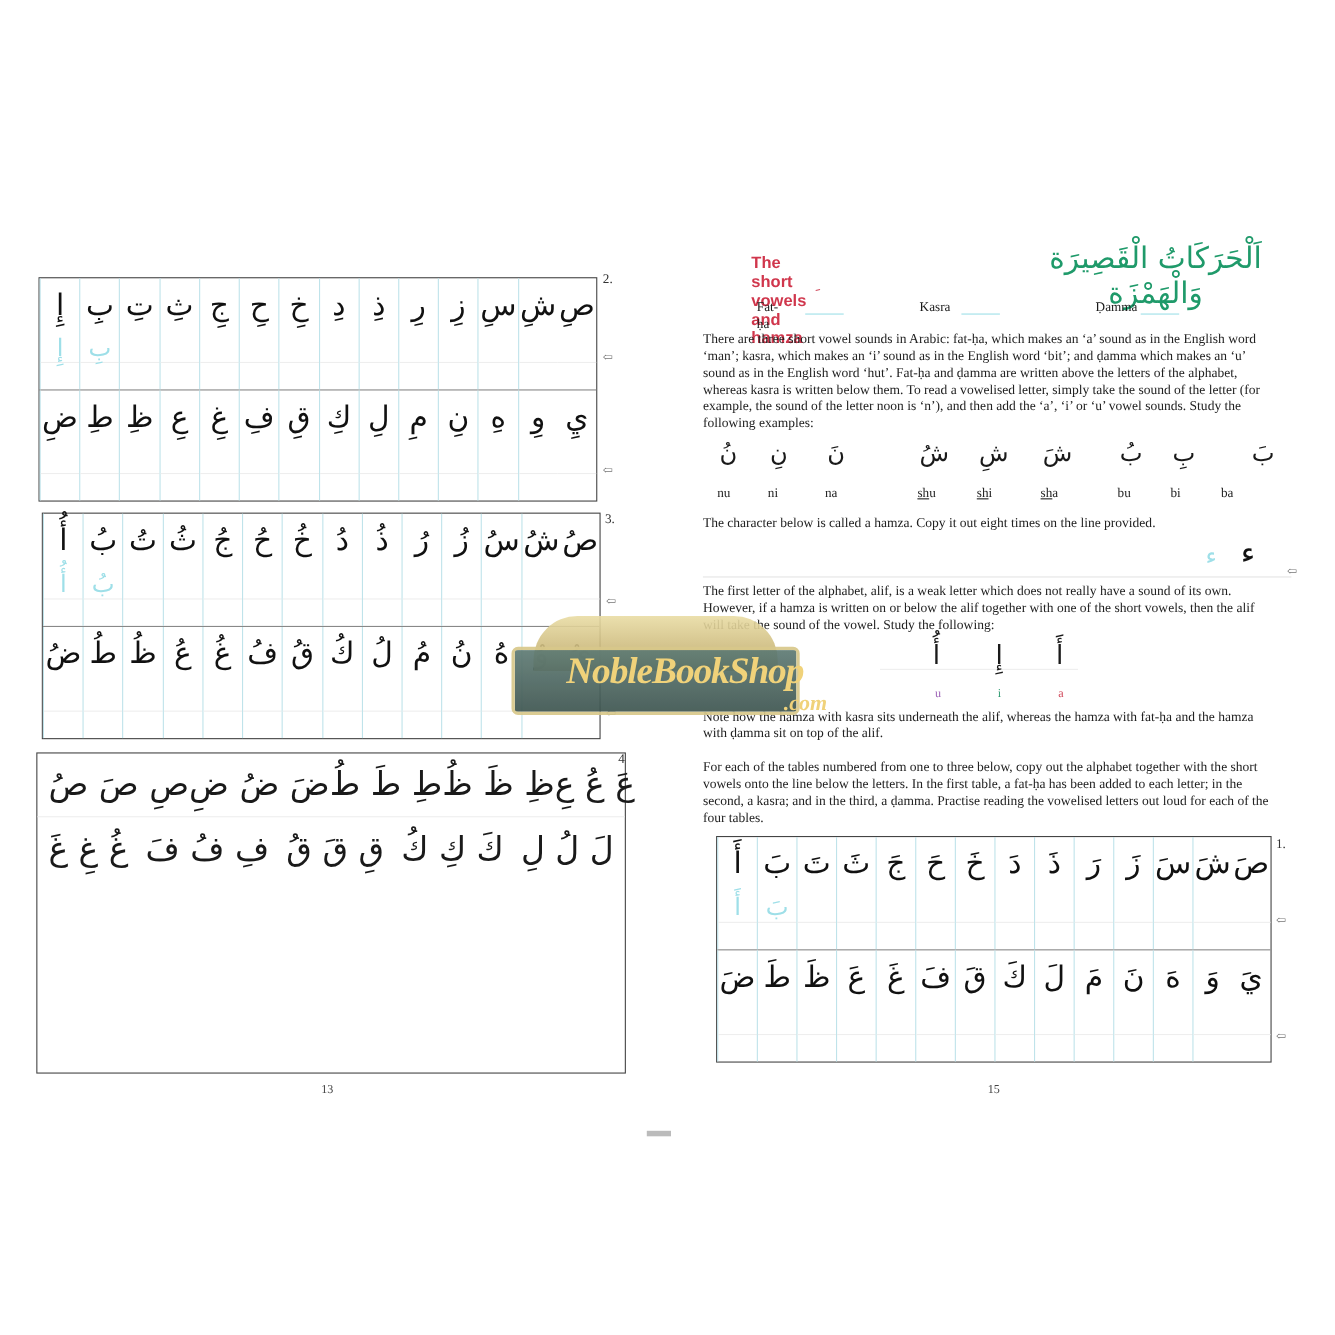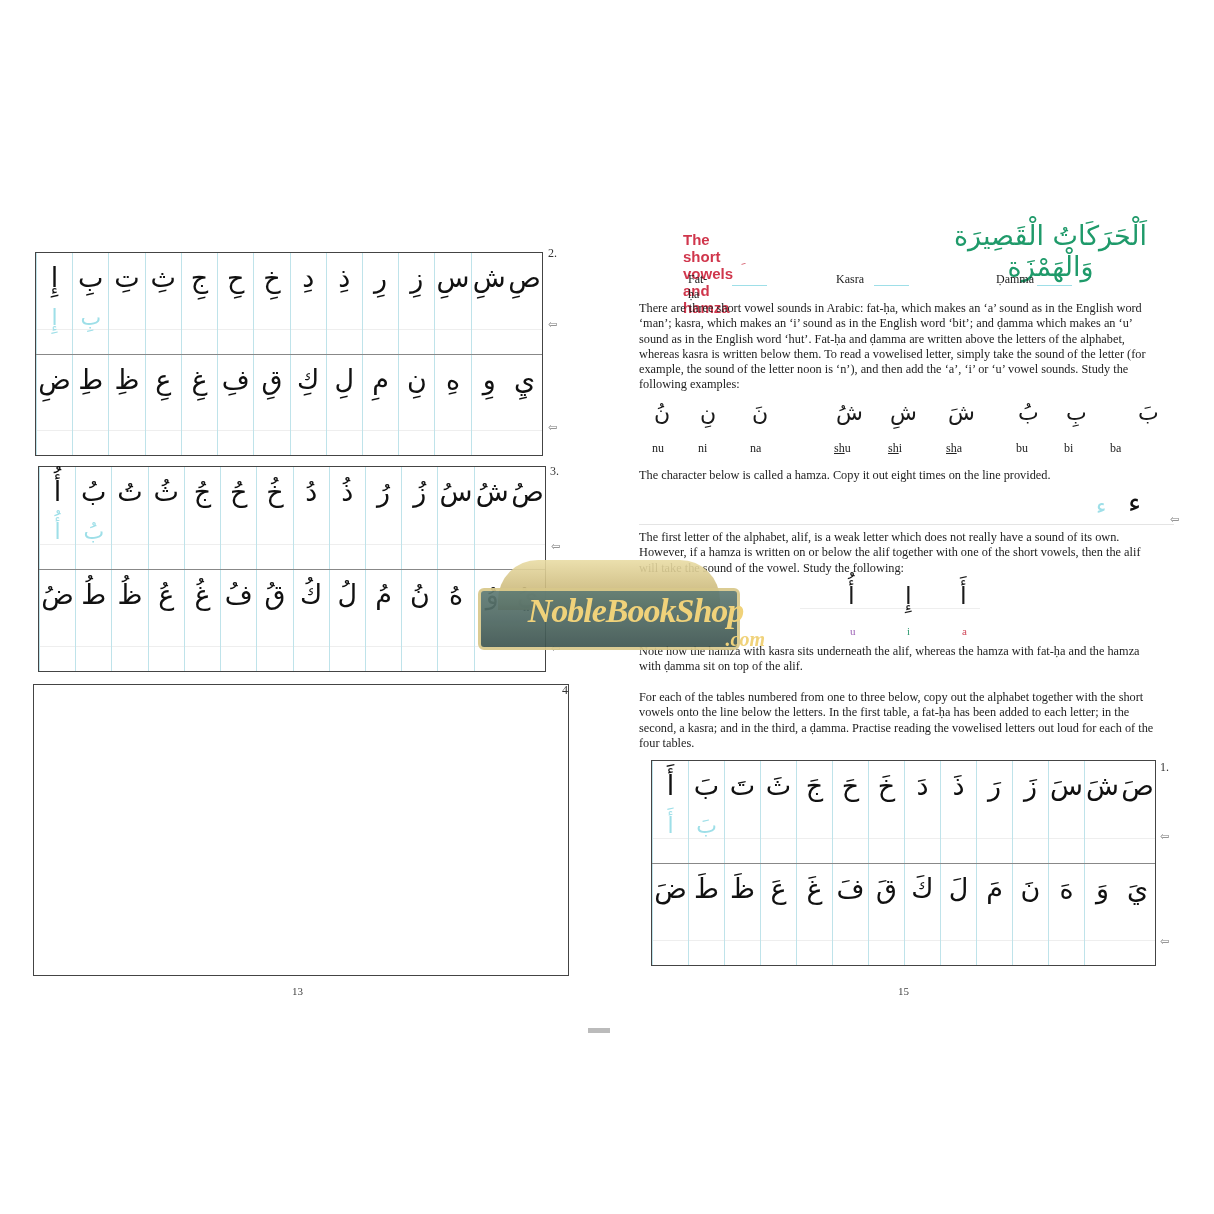--- a/index.html
+++ b/index.html
@@ -26,21 +26,21 @@
   .h-title{position:absolute;left:639px;top:231px;font-family:"Liberation Sans",sans-serif;font-weight:bold;font-size:15px;color:#d0364c;margin-left:44px;}
   .h-ar{position:absolute;left:908px;top:220px;width:285px;text-align:center;font-size:27px;color:#1f9a6a;}
   .vowel-label{position:absolute;top:272px;font-size:12px;}
   .vowel-line{position:absolute;top:285px;width:35px;border-top:1px solid #9edfe8;}
   .para{position:absolute;left:639px;width:515px;font-size:12.3px;line-height:15.3px;color:#222;}
   .ex{position:absolute;top:400px;font-size:22px;}
   .exl{position:absolute;top:441px;font-size:12px;color:#222;}
   .u{text-decoration:underline;}
   .pg{position:absolute;top:985px;font-size:11px;color:#444;}
   
-  .wm{position:absolute;left:478px;top:560px;width:315px;height:104px;}
+  .wm{position:absolute;left:465px;top:560px;width:315px;height:104px;}
   .wm .book{position:absolute;left:20px;top:0;width:222px;height:50px;border-radius:40px 40px 0 0;background:linear-gradient(#e9dca4,#b9a362);opacity:.9;}
   .wm .plate{position:absolute;left:0;top:28px;width:262px;height:62px;background:linear-gradient(#5f7b74,#3e5550);border:3px solid #d8c88a;border-radius:6px;box-sizing:border-box;opacity:.92;}
   .wm .txt{position:absolute;left:0;right:0;top:32px;text-align:center;font-family:"Liberation Serif",serif;font-style:italic;font-weight:bold;font-size:34px;color:#f0d27a;letter-spacing:-1px;}
   .wm .com{position:absolute;right:28px;top:68px;font-family:"Liberation Serif",serif;font-style:italic;font-weight:bold;font-size:20px;color:#f0d27a;}
   .hamza-line{position:absolute;left:639px;top:524px;width:535px;border-top:1px solid #e4e4e4;}
   .mini-line{position:absolute;left:800px;top:608px;width:180px;border-top:1px solid #eee;}
 </style>
 </head>
 <body>
 
@@ -289,20 +289,34 @@
           <div class="hline" style="top: 75%;"></div>
           <span class="glyph">يُ</span>
         </div>
       </div>
     </div>
   <span class="arrow" style="left:551px;top:540px;">⇦</span>
   <span class="arrow" style="left:551px;top:642px;">⇦</span>
 
   <span class="tnum" style="left:562px;top:683px;">4</span>
   <div class="t4 ar" id="t4">
+      <div class="r">
+        <span class="grp">صِ صَ صُ</span>
+        <span class="grp">ضَ ضُ ضِ</span>
+        <span class="grp">طِ طَ طُ</span>
+        <span class="grp">ظِ ظَ ظُ</span>
+        <span class="grp">عَ عُ عِ</span>
+      </div>
+      <div class="r">
+        <span class="grp">غُ غِ غَ</span>
+        <span class="grp">فِ فُ فَ</span>
+        <span class="grp">قِ قَ قُ</span>
+        <span class="grp">كَ كِ كُ</span>
+        <span class="grp">لَ لُ لِ</span>
+      </div>
     </div>
 
   <span class="pg" style="left:292px;">13</span>
 </div>
 
 <div class="page">
   <div class="h-title">The short vowels and hamza</div>
   <div class="h-ar ar">اَلْحَرَكَاتُ الْقَصِيرَة وَالْهَمْزَة</div>
 
   <span class="vowel-label" style="left:688px;">Fat-ḥa</span>

